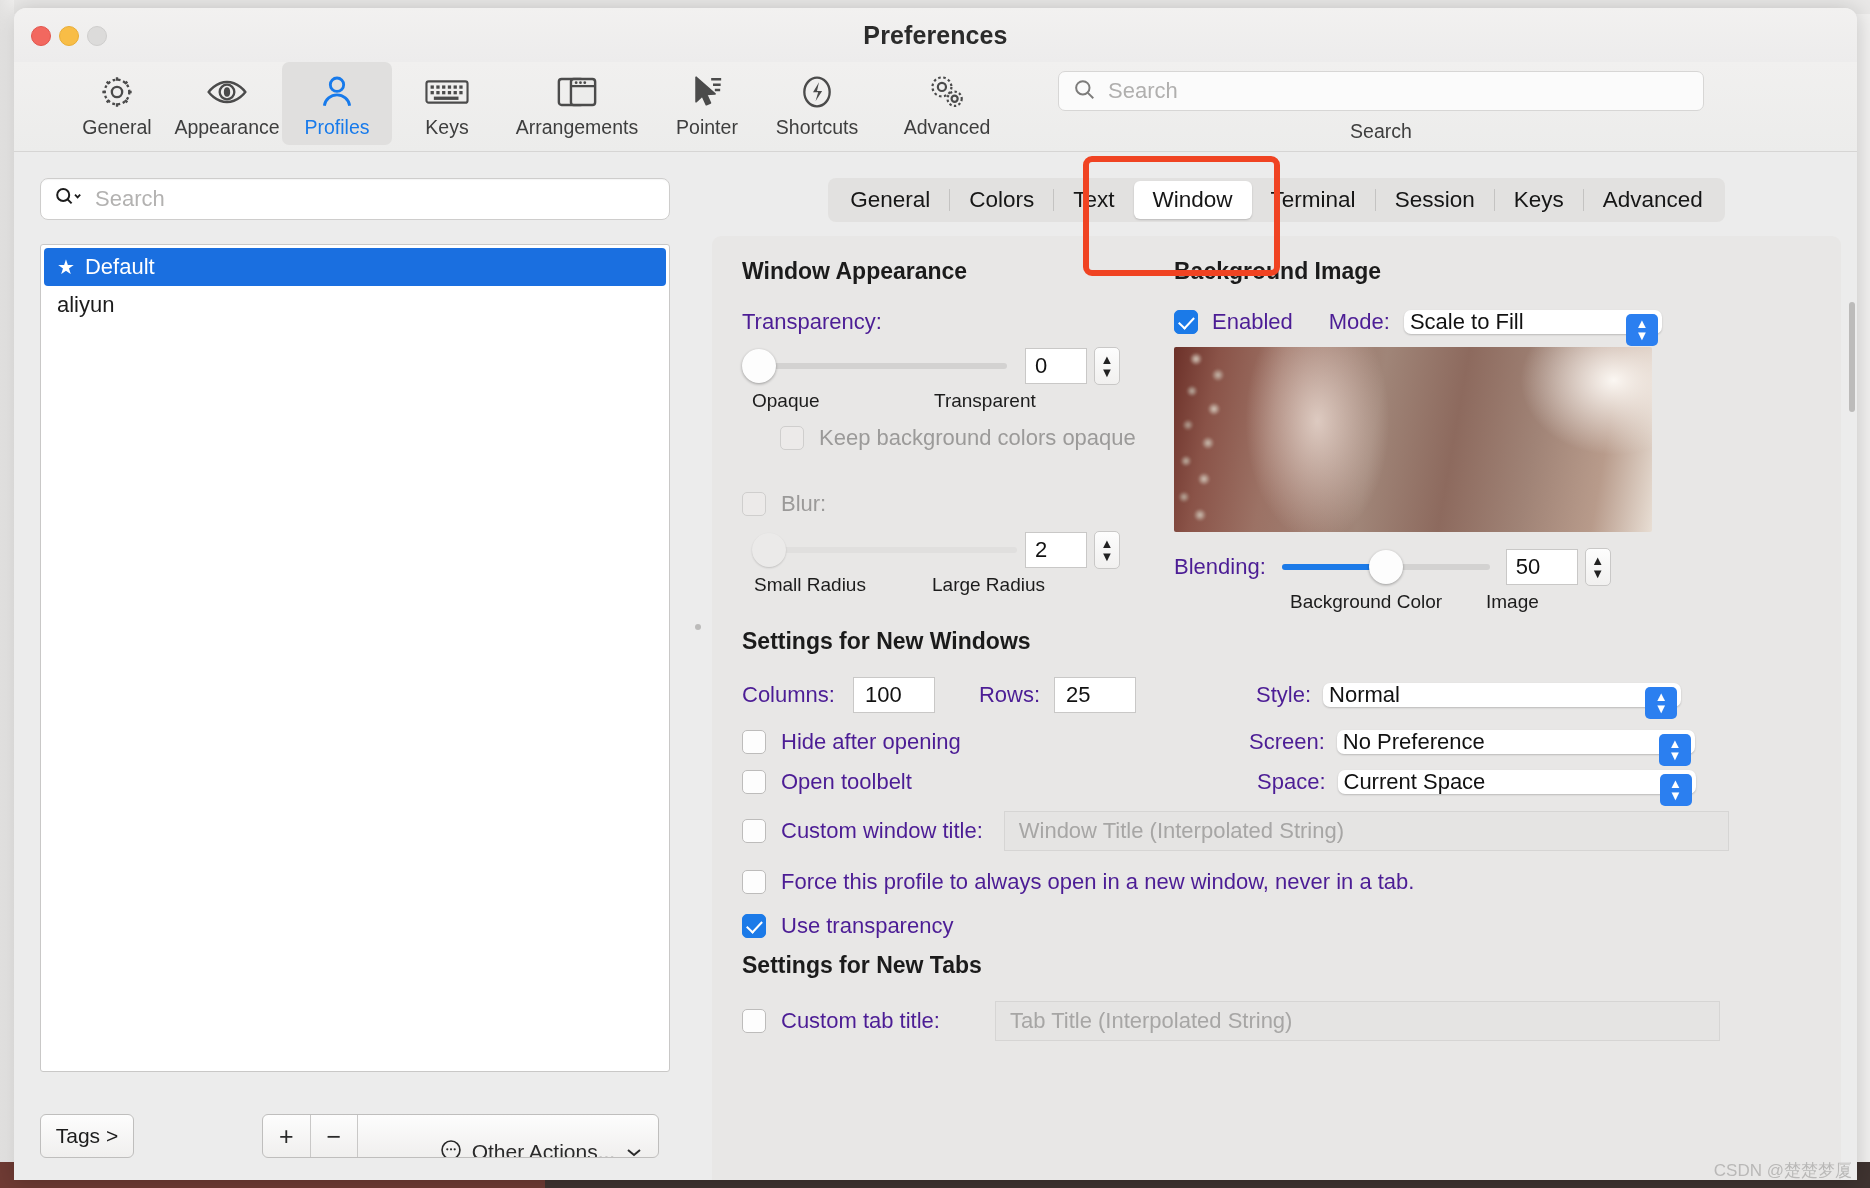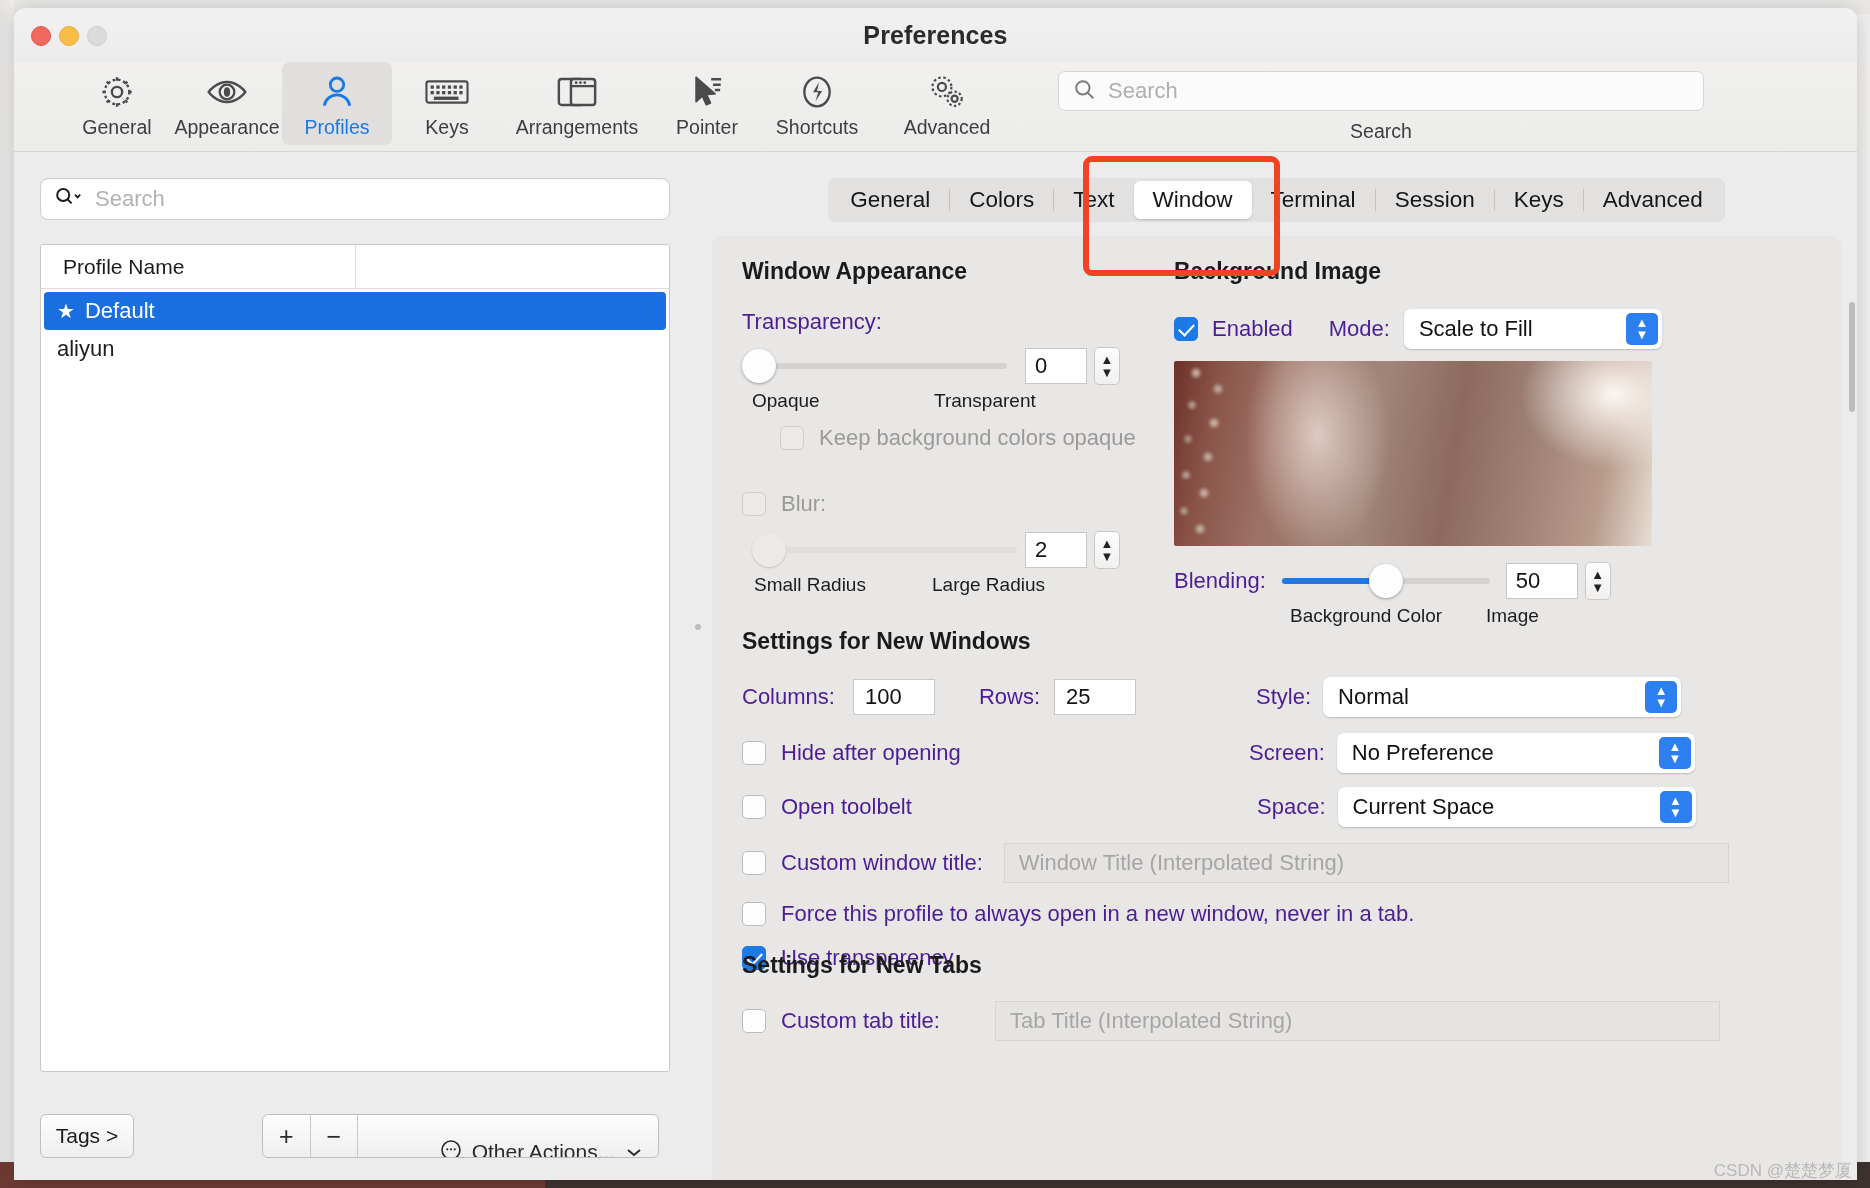--- a/index.html
+++ b/index.html
@@ -296,26 +296,26 @@
   .cb.checked::after {
     content: ""; width: 7px; height: 13px;
     border: solid #fff; border-width: 0 2.6px 2.6px 0;
     transform: rotate(43deg) translate(-1px,-1px);
   }
   .cb.dim { background: #eceae9; border-color: #cfcecd; }
   .cbrow { display: flex; align-items: center; gap: 15px; }
 
   
   .popup {
-    height: 40px;
+    height: 24px;
     background: #ffffff;
     border-radius: 7px;
     box-shadow: 0 1px 2px rgba(0,0,0,.20);
     display: flex; align-items: center;
-    padding-left: 15px;
+    padding-left: 6px;
     position: relative;
     font-size: 22px; color: #111;
   }
   .popup .arrows {
     position: absolute; right: 4px; top: 4px;
     width: 32px; height: 32px; border-radius: 5px;
     background: #2b7ff0;
     display: flex; flex-direction: column;
     align-items: center; justify-content: center;
     color: #fff; font-size: 13px; line-height: 12px;
@@ -538,25 +538,20 @@
           <svg width="30" height="22" viewBox="0 0 30 22" fill="none" stroke="#1c1c1c" stroke-width="2">
             <circle cx="9.2" cy="9" r="6"></circle>
               <path d="M13.6 13.4l4 4"></path>
             <path d="M21 8.6l2.6 2.8 2.6-2.8" stroke-width="1.8"></path>
           </svg>
         </span>
         <span class="ph">Search</span>
       </div>
 
       <div class="profiles-table">
-        <div class="pt-head">
-          <div class="col">Profile Name</div>
-          <div class="divider"></div>
-          <div class="col"></div>
-        </div>
 
         <div class="pt-row selected">
           <span class="star">★</span>
           <span>Default</span>
         </div>
         <div class="pt-row plain">
           <span>aliyun</span>
         </div>
       </div>
 

